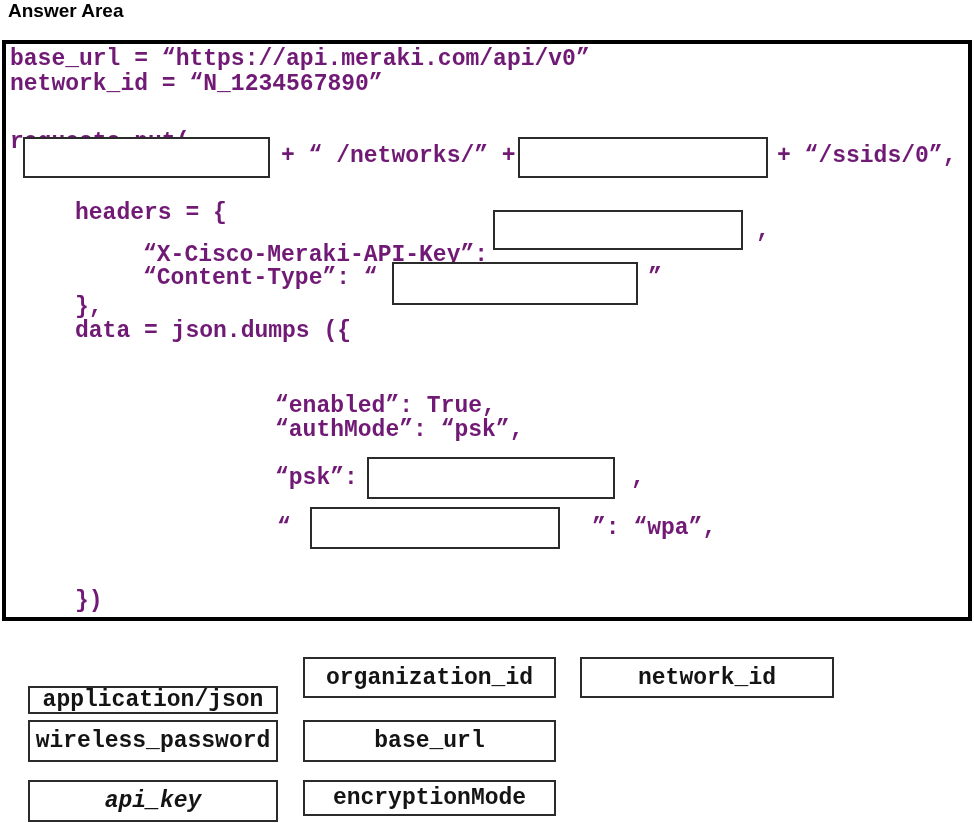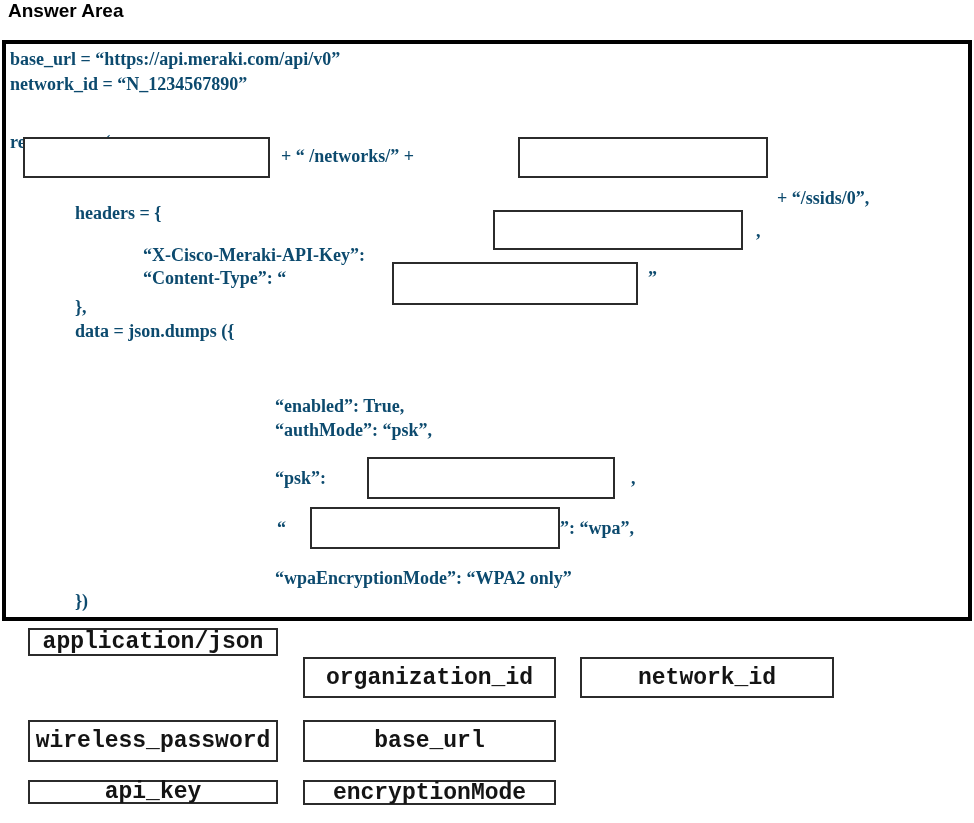--- a/index.html
+++ b/index.html
@@ -13,23 +13,23 @@
     position:absolute; left:8px; top:0px;
     font-family:"Liberation Sans","DejaVu Sans",sans-serif;
     font-weight:bold; font-size:19px; color:#000;
   }
   .codebox {
     position:absolute; left:2px; top:40px; width:970px; height:581px;
     border:4px solid #000; box-sizing:border-box; background:#fff;
   }
   .code {
     position:absolute;
-    font-family:Liberation Serif, serif;
-    font-weight:bold; font-size:18px; line-height:25px;
-    white-space:pre; color:#0c4a6e;
+    font-family:Liberation Mono, monospace;
+    font-weight:bold; font-size:23px; line-height:25px;
+    white-space:pre; color:#701a75;
   }
   .blank {
     position:absolute; box-sizing:border-box;
     border:2px solid #2b2b2b; background:#ffffff;
   }
   .option {
     position:absolute; box-sizing:border-box;
     border:2px solid #2b2b2b; background:#ffffff;
     display:flex; align-items:center; justify-content:center;
     font-family:"Liberation Mono","DejaVu Sans Mono",monospace;
@@ -46,47 +46,46 @@
 
   <div class="codebox"></div>
 
   <div class="code" style="left:10px; top:47px;">base_url = “https://api.meraki.com/api/v0”</div>
   <div class="code" style="left:10px; top:72px;">network_id = “N_1234567890”</div>
   <div class="code" style="left:10px; top:97px;margin-top:33px;">requests.put(</div>
 
   <div class="blank" style="left:23px; top:137px; width:247px; height:41px;"></div>
   <div class="code" style="left:281px; top:144px;">+ “ /networks/” +</div>
   <div class="blank" style="left:518px; top:137px; width:250px; height:41px;"></div>
-  <div class="code" style="left:777px; top:144px;margin-top:42px;">+ “/ssids/0”,</div>
+  <div class="code" style="left:777px; top:144px;">+ “/ssids/0”,</div>
 
   <div class="code" style="left:75px;  top:201px;">headers = {</div>
   <div class="code" style="left:143px; top:219px;margin-top:24px;">“X-Cisco-Meraki-API-Key”:</div>
   <div class="blank" style="left:493px; top:210px; width:250px; height:40px;"></div>
   <div class="code" style="left:756px; top:219px;">,</div>
   <div class="code" style="left:143px; top:266px;">“Content-Type”: “</div>
   <div class="blank" style="left:392px; top:262px; width:246px; height:43px;"></div>
   <div class="code" style="left:648px; top:266px;">”</div>
   <div class="code" style="left:75px;  top:295px;">},</div>
 
   <div class="code" style="left:75px;  top:319px;">data = json.dumps ({</div>
   <div class="code" style="left:275px; top:394px;">“enabled”: True,</div>
   <div class="code" style="left:275px; top:418px;">“authMode”: “psk”,</div>
 
   <div class="code" style="left:275px; top:466px;">“psk”:</div>
   <div class="blank" style="left:367px; top:457px; width:248px; height:42px;"></div>
   <div class="code" style="left:631px; top:466px;">,</div>
 
   <div class="code" style="left:277px; top:516px;">“</div>
   <div class="blank" style="left:310px; top:507px; width:250px; height:42px;"></div>
-  <div class="code" style="left:560px; top:516px;">”: “wpa”,</div>
+  <div class="code" style="left:592px; top:516px;">”: “wpa”,</div>
 
-  <div class="code" style="left:275px; top:566px;">“wpaEncryptionMode”: “WPA2 only”</div>
   <div class="code" style="left:75px;  top:589px;">})</div>
 
-  <div class="option" style="left:28px;  top:628px; width:250px; height:28px;">application/json</div>
+  <div class="option" style="left:28px;  top:686px; width:250px; height:28px;">application/json</div>
   <div class="option" style="left:303px; top:657px; width:253px; height:41px;">organization_id</div>
   <div class="option" style="left:580px; top:657px; width:254px; height:41px;">network_id</div>
   <div class="option" style="left:28px;  top:720px; width:250px; height:42px;">wireless_password</div>
   <div class="option" style="left:303px; top:720px; width:253px; height:42px;">base_url</div>
-  <div class="option" style="left:28px;  top:780px; width:250px; height:24px;">api_key</div>
-  <div class="option" style="left:303px; top:780px; width:253px; height:25px;">encryptionMode</div>
+  <div class="option" style="left:28px;  top:780px; width:250px; height:42px;font-style:italic;">api_key</div>
+  <div class="option" style="left:303px; top:780px; width:253px; height:36px;">encryptionMode</div>
 
 </div>
 
 </body></html>

